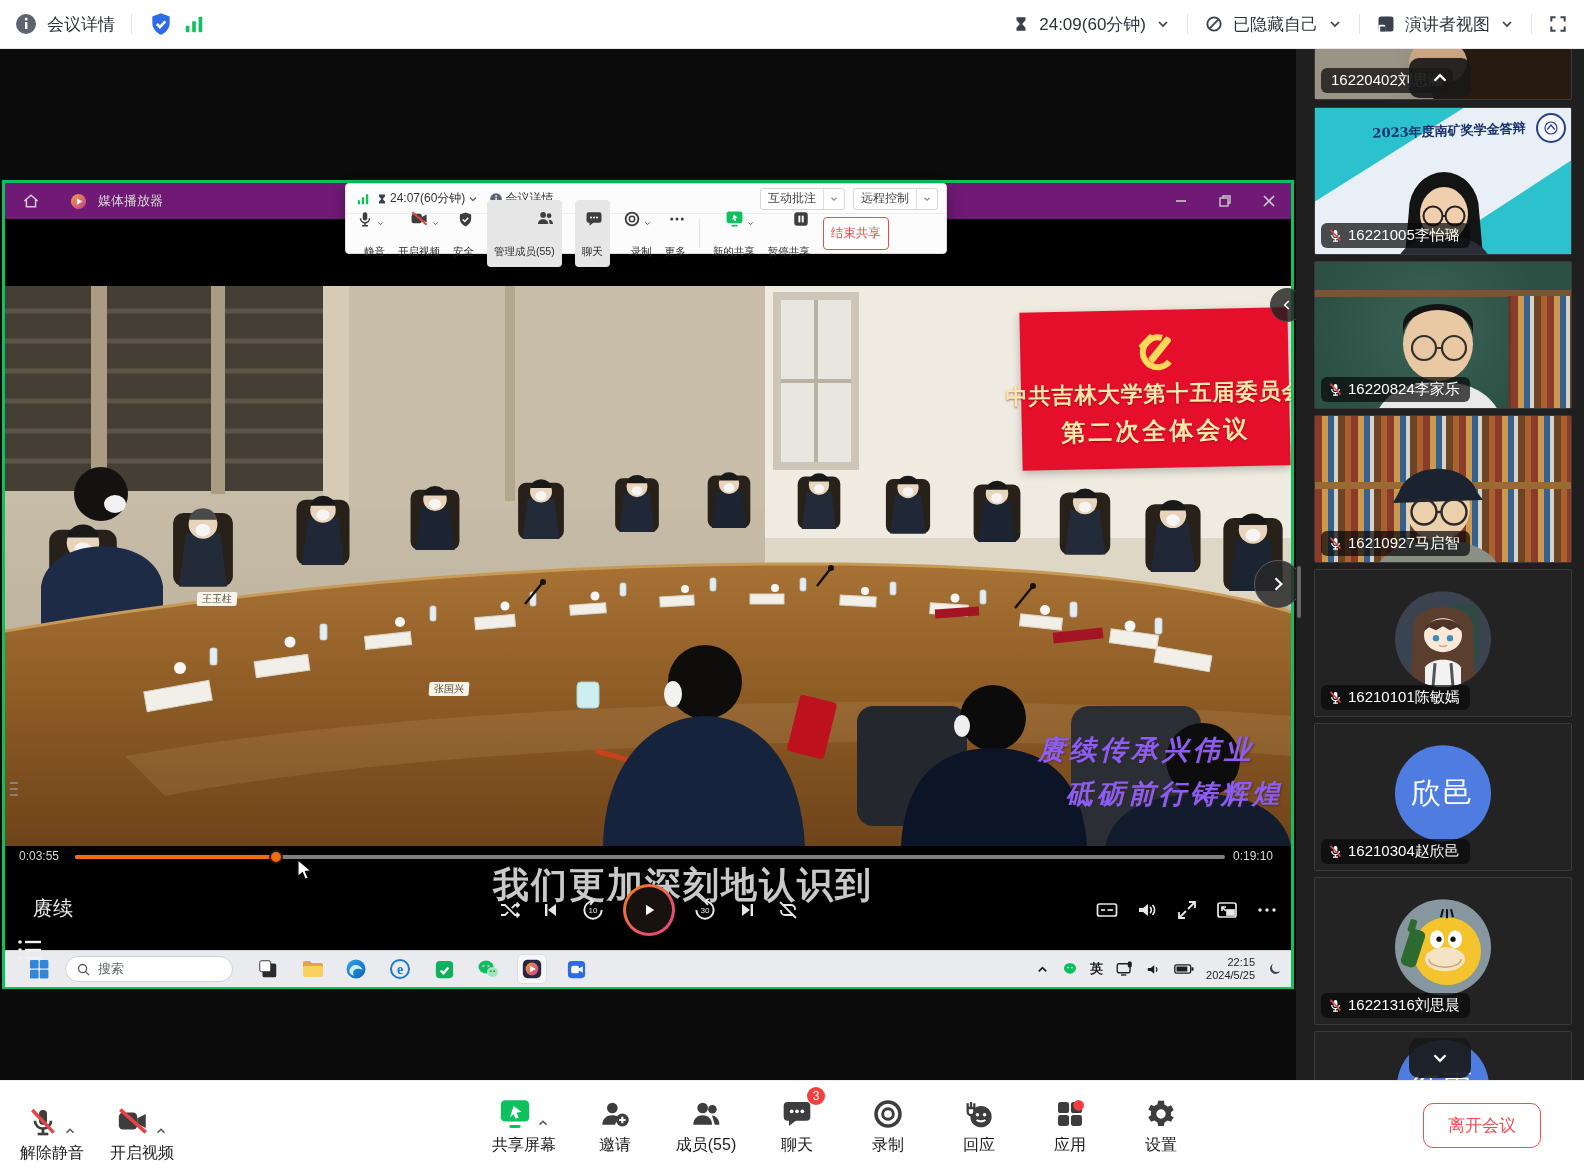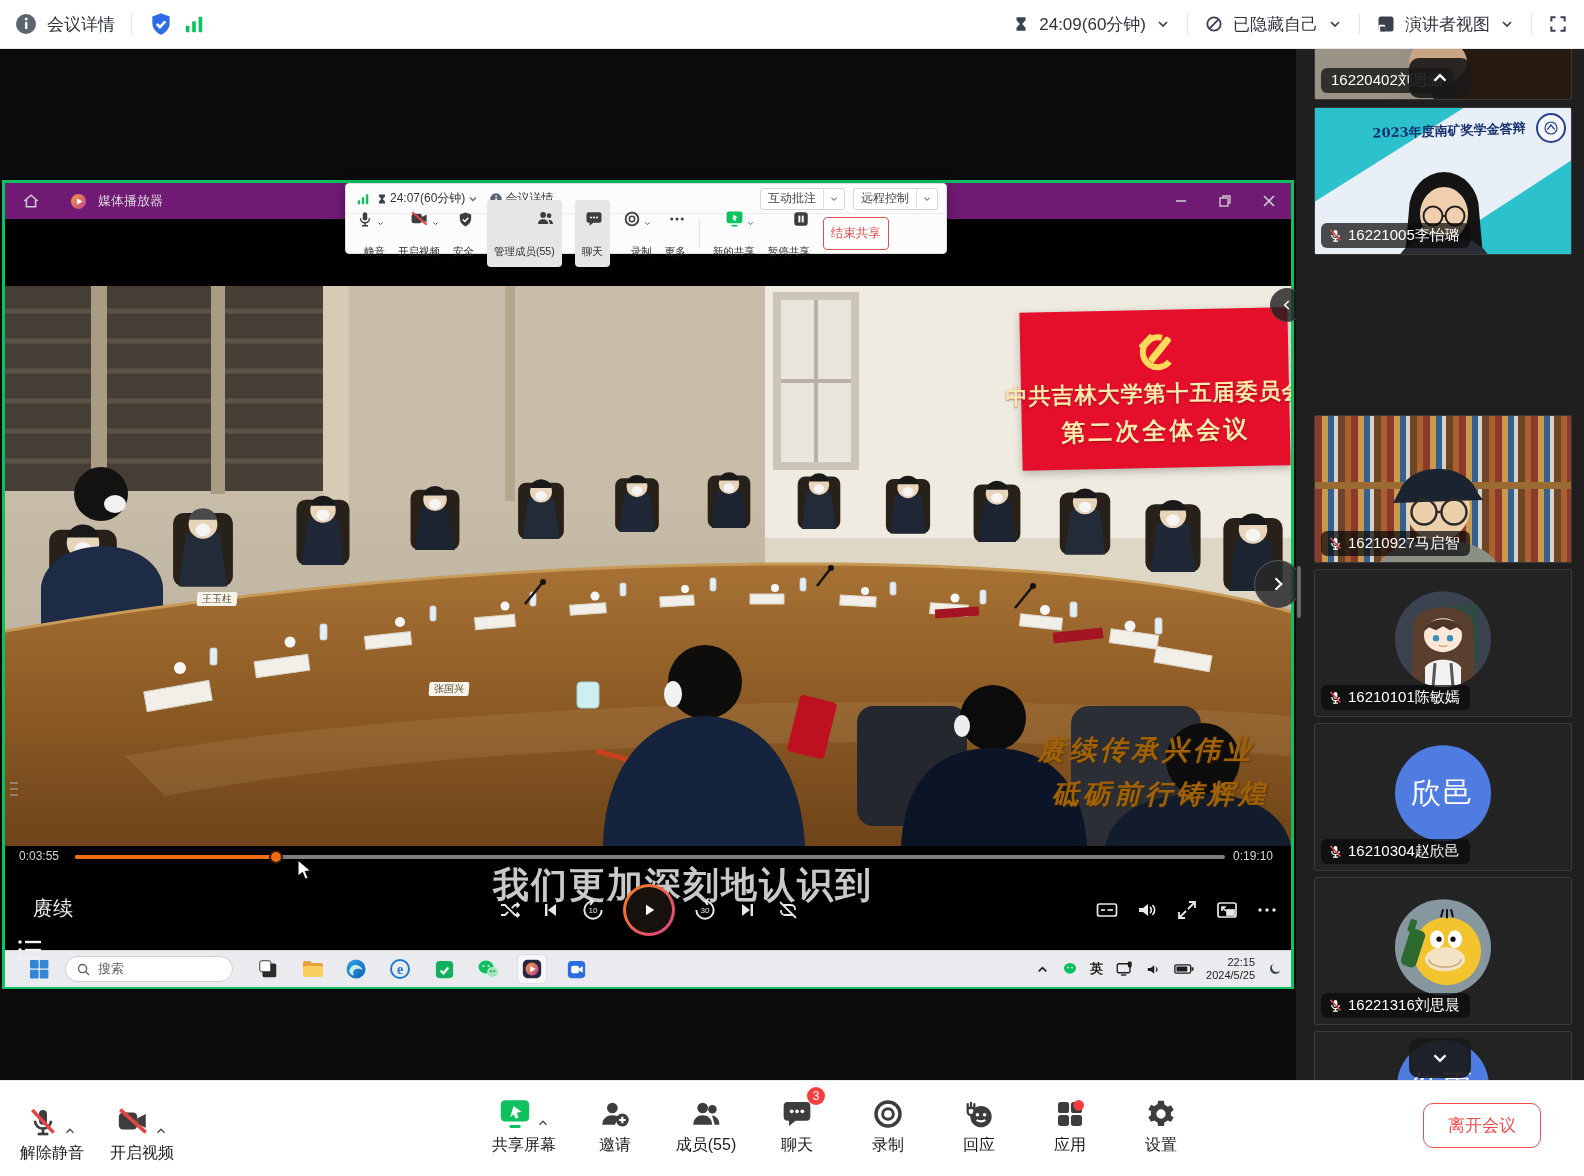--- a/index.html
+++ b/index.html
@@ -28,21 +28,21 @@
   .scene-svg{position:absolute;left:0;top:0;}
   .banner{position:absolute;left:1016px;top:24px;width:268px;height:158px;background:#e50f2c;
     transform:rotate(-1.2deg);display:flex;flex-direction:column;align-items:center;justify-content:center;
     z-index:3;box-shadow:0 3px 8px rgba(0,0,0,.25);}
   .banner-line1{font-size:22px;font-weight:bold;color:#ffe9ac;white-space:nowrap;letter-spacing:1px;
     text-shadow:0 1px 2px rgba(100,0,0,.55);}
   .banner-line2{font-size:24px;font-weight:bold;color:#ffe9ac;white-space:nowrap;letter-spacing:3px;
     margin-top:6px;text-shadow:0 1px 2px rgba(100,0,0,.55);}
   .ncard{position:absolute;background:#f6f3ea;color:#5a4a33;font-size:10px;line-height:12px;
     padding:1px 5px;border-radius:2px;transform:skewX(-4deg);z-index:4;}
-  .watermark{position:absolute;right:8px;top:446px;text-align:center;z-index:4;color:#a16207;
+  .watermark{position:absolute;right:8px;top:446px;text-align:right;z-index:4;color:#8b5cf6;
     font-family:"DejaVu Serif","Liberation Serif",serif;font-style:italic;font-weight:bold;
     text-shadow:1px 1px 2px rgba(60,40,0,.6);}
   .wm1{font-size:27px;letter-spacing:4px;margin-right:28px;}
   .wm2{font-size:27px;letter-spacing:4px;margin-top:8px;}
   .progress-row{position:absolute;left:0;top:628px;width:1286px;height:20px;z-index:6;}
   .ptime{position:absolute;font-size:12px;color:#d6d6d6;top:2px;}
   .ptime.cur{left:14px;} .ptime.tot{left:1228px;}
   .ptrack{position:absolute;left:70px;top:8px;width:1150px;height:4px;background:#7e7e7e;border-radius:2px;}
   .pfill{position:absolute;left:0;top:0;height:4px;background:#ef6c12;border-radius:2px;}
   .phandle{position:absolute;top:-5px;width:14px;height:14px;border-radius:50%;background:#ef6c12;
@@ -1000,20 +1000,40 @@
         <path d="M30,108 C40,92 58,88 75,88 C92,88 110,92 120,108 Z" fill="#2a2d35"></path>
       </svg>
       <div class="pname">
           <svg width="15" height="15">
             <use href="#micoff-w"></use>
           </svg>
           <span>16221005李怡璐</span>
         </div>
     </div>
 
+    <div class="tile" style="top:213px">
+      <div class="t3-bg"></div>
+      <div class="t3-frame"></div>
+      <div class="t3-shelf bookstripes"></div>
+      <svg class="bust" style="left:28px;top:26px" width="200" height="122">
+        <ellipse cx="95" cy="56" rx="35" ry="37" fill="#e9c9a4"></ellipse>
+        <path d="M60,48 a35,26 0 0 1 70,0 l0,-12 a35,20 0 0 0 -70,0 Z" fill="#131313"></path>
+        <circle cx="81" cy="60" r="12" fill="none" stroke="#33302c" stroke-width="2.2"></circle>
+        <circle cx="111" cy="60" r="12" fill="none" stroke="#33302c" stroke-width="2.2"></circle>
+        <line x1="93" y1="60" x2="99" y2="60" stroke="#33302c" stroke-width="2.2"></line>
+        <path d="M35,122 C48,100 70,94 95,94 C120,94 142,100 155,122 Z" fill="#e9e9e9"></path>
+        <path d="M85,96 L95,108 L105,96" fill="none" stroke="#b9b9b9" stroke-width="2"></path>
+      </svg>
+      <div class="pname">
+          <svg width="15" height="15">
+            <use href="#micoff-w"></use>
+          </svg>
+          <span>16220824李家乐</span>
+        </div>
+    </div>
 
     <div class="tile" style="top:367px">
       <div class="t4-shelfA bookstripes"></div>
       <div class="t4-bar"></div>
       <div class="t4-shelfB bookstripes"></div>
       <svg class="bust" style="left:18px;top:14px" width="220" height="134">
         <ellipse cx="105" cy="78" rx="32" ry="33" fill="#ecd0ab"></ellipse>
         <path d="M66,62 a40,30 0 0 1 78,0 l6,8 l-90,3 Z" fill="#1c2330"></path>
         <circle cx="91" cy="82" r="12.5" fill="none" stroke="#2a2a2a" stroke-width="2.4"></circle>
         <circle cx="121" cy="82" r="12.5" fill="none" stroke="#2a2a2a" stroke-width="2.4"></circle>

